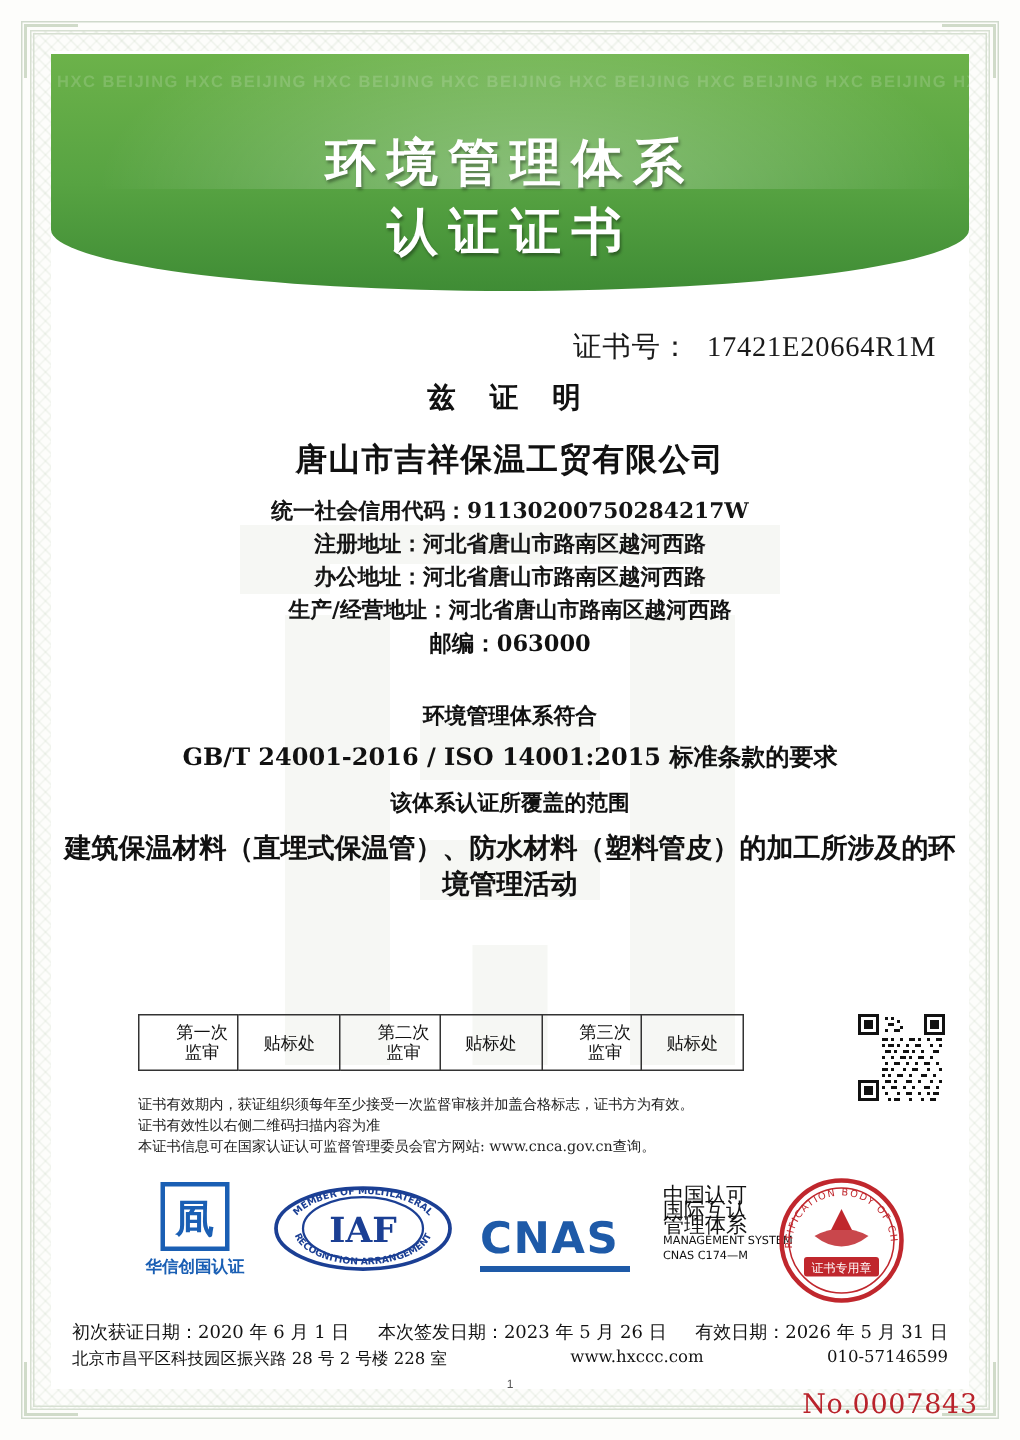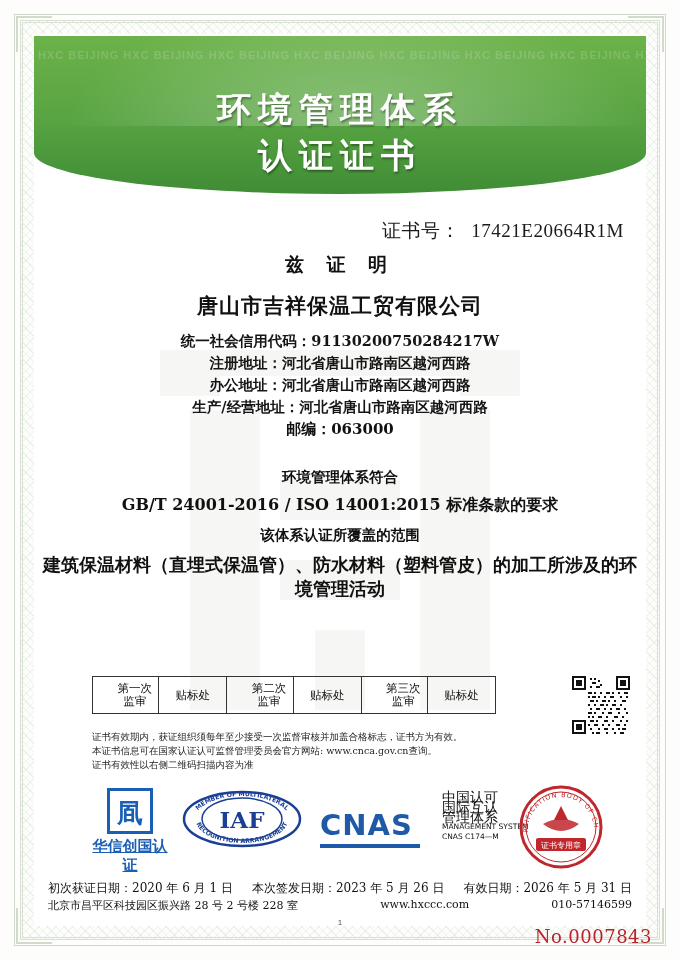--- a/index.html
+++ b/index.html
@@ -216,21 +216,21 @@
     margin: 0 auto;
     border: 3px solid #1a5fb4;
     color: #1a5fb4;
     font-family: "DejaVu Serif", serif;
     font-size: 26px;
     font-weight: bold;
     line-height: 44px;
     text-align: center;
     box-sizing: border-box;
   }
-  .hx-text { font-size: 15px; color: #1a5fb4; font-weight: bold; margin-top: 3px; text-decoration: underline; }
+  .hx-text { font-size: 11px; color: #1a5fb4; font-weight: bold; margin-top: 3px; }
 
   .logo-iaf { left: 112px; top: 6px; width: 120px; height: 58px; }
   .logo-cnas { left: 250px; top: 24px; width: 104px; }
   .cnas-word {
     font-family: "DejaVu Sans", sans-serif;
     font-weight: bold;
     font-size: 29px;
     color: #1e5aa8;
     letter-spacing: 1px;
   }
@@ -447,22 +447,22 @@
       <rect x="10" y="28" width="1" height="1"></rect>
         <rect x="12" y="28" width="2" height="1"></rect>
         <rect x="17" y="28" width="1" height="1"></rect>
       <rect x="21" y="28" width="1" height="1"></rect>
         <rect x="24" y="28" width="2" height="1"></rect>
     </g>
   </svg>
 
   <div class="fineprint">
     <div>证书有效期内，获证组织须每年至少接受一次监督审核并加盖合格标志，证书方为有效。</div>
+    <div>证书有效性以右侧二维码扫描内容为准</div>
     <div>本证书信息可在国家认证认可监督管理委员会官方网站: www.cnca.gov.cn查询。</div>
-    <div>证书有效性以右侧二维码扫描内容为准</div>
   </div>
 
   <div class="logos">
 
     <div class="logo logo-hx">
       <div class="hx-badge">凮</div>
       <div class="hx-text">华信创国认证</div>
     </div>
 
     <svg class="logo logo-iaf" viewBox="0 0 120 58">

